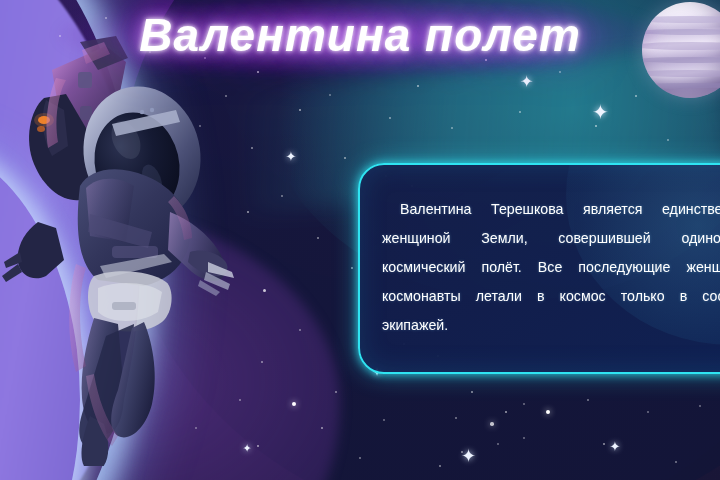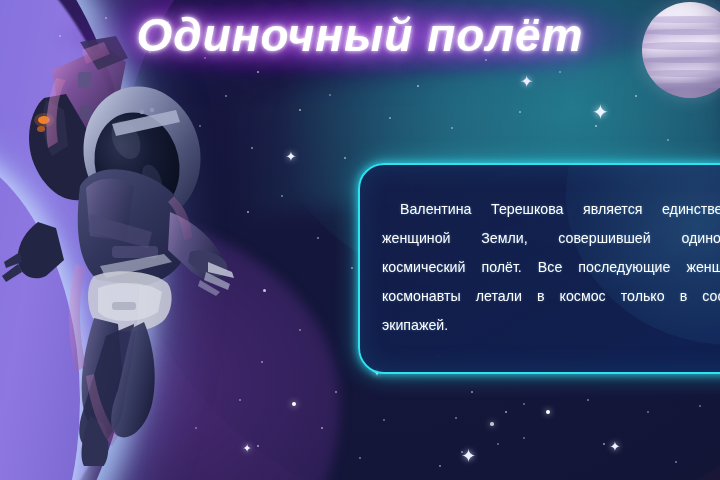--- a/index.html
+++ b/index.html
@@ -328,21 +328,21 @@
         <path d="M88 14 L110 6 L116 18 L92 28 Z" fill="url(#pinkAcc)" opacity="0.55"></path>
         <path d="M82 228 C74 256 72 300 82 336 L92 330 C84 298 84 256 92 232 Z" fill="url(#pinkAcc)" opacity="0.45"></path>
         <path d="M92 340 C96 370 106 396 118 410 L124 400 C112 384 104 362 100 338 Z" fill="url(#pinkAcc)" opacity="0.35"></path>
         <path d="M180 160 C192 172 198 188 198 202 L190 204 C188 188 182 174 174 166 Z" fill="url(#pinkAcc)" opacity="0.35"></path>
       </g>
     </svg>
   </div>
 
   <div id="title-wrap">
     <div id="title-glow"></div>
-    <div id="title">Одиночный полёт</div>
+    <div id="title">Валентина полет</div>
   </div>
 
   <div id="card">
     <div id="card-sheen"></div>
     <div id="card-text">Валентина Терешкова является единственной женщиной Земли, совершившей одиночный космический полёт. Все последующие женщины-космонавты летали в космос только в составе экипажей.</div>
   </div>
 
 </div>
 
 </body></html>

